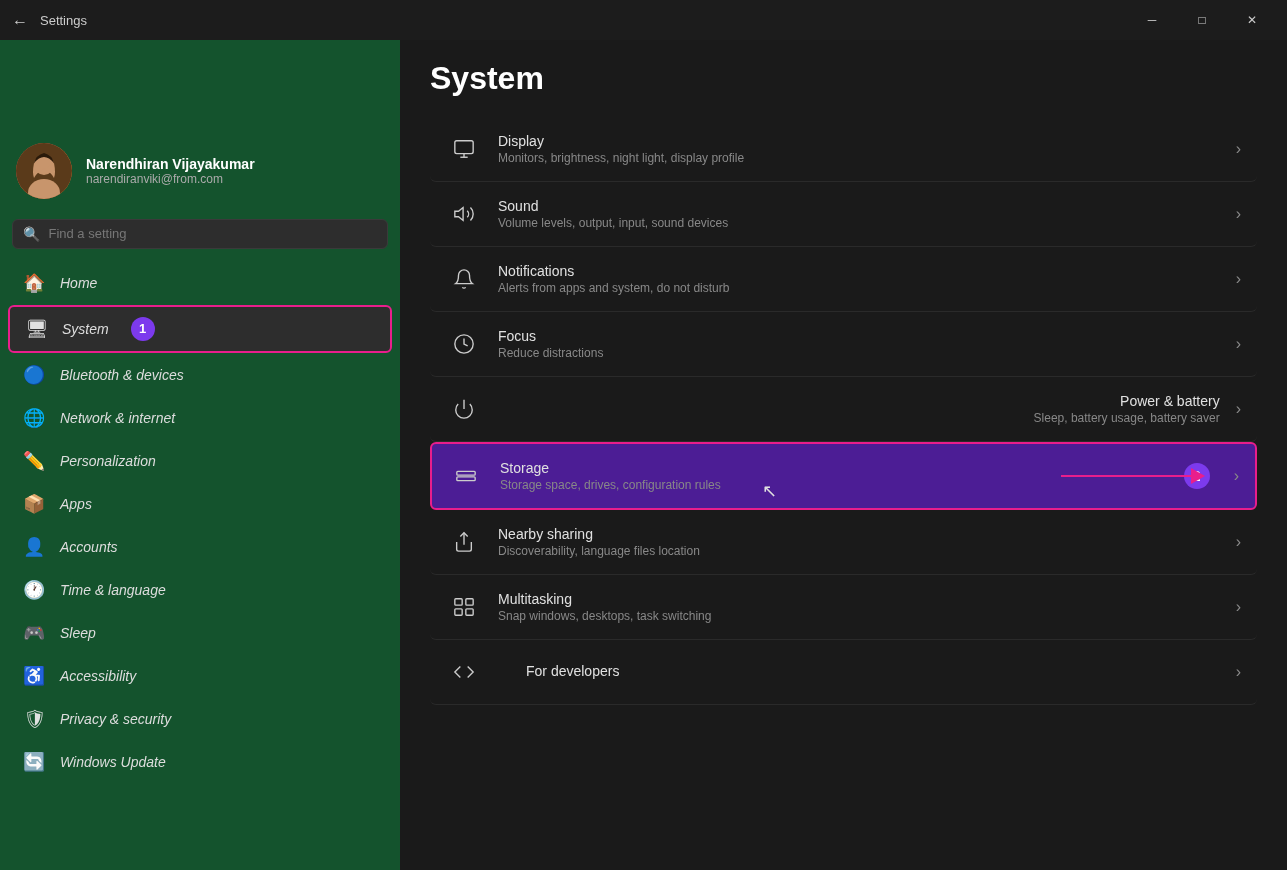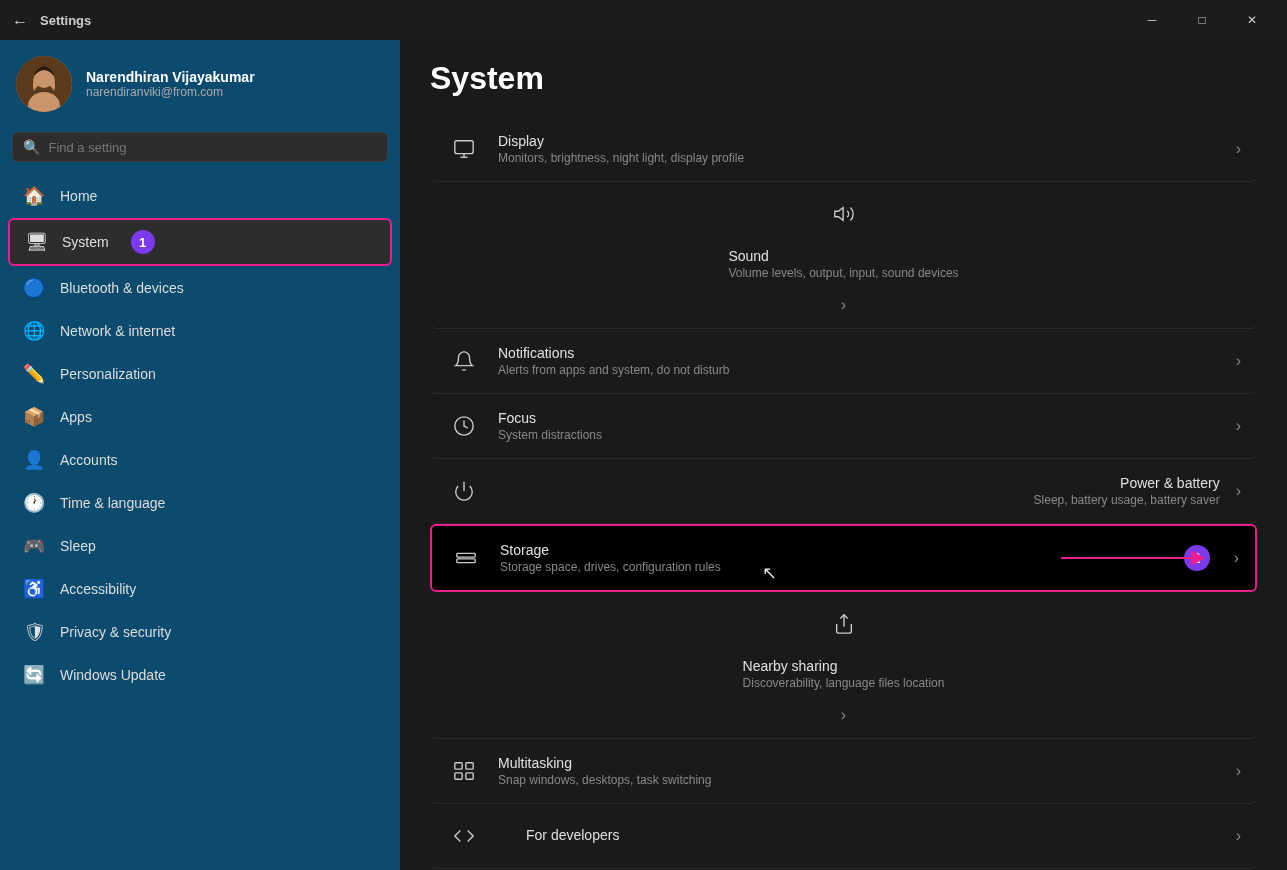--- a/index.html
+++ b/index.html
@@ -25,21 +25,20 @@
       flex-shrink: 0;
     }
     .titlebar-back {
       color: #ccc;
       font-size: 16px;
       cursor: pointer;
     }
     .titlebar-title {
       font-size: 13px;
       color: #ccc;
-      font-weight: bold;
     }
     .titlebar-controls {
       margin-left: auto;
       display: flex;
       gap: 4px;
     }
     .titlebar-btn {
       width: 46px;
       height: 32px;
       display: flex;
@@ -54,25 +53,26 @@
     
     .main-layout {
       display: flex;
       flex: 1;
       overflow: hidden;
     }
 
     
     .sidebar {
       width: 400px;
-      background: #0c4a6e;
+      background: #14532d;
       display: flex;
       flex-direction: column;
       overflow-y: auto;
       flex-shrink: 0;
+      justify-content: center;
     }
 
     .sidebar-profile {
       display: flex;
       align-items: center;
       padding: 16px 16px 20px 16px;
       gap: 14px;
     }
     .avatar {
       width: 56px;
@@ -136,21 +136,21 @@
     }
     .sidebar-item-icon {
       width: 22px;
       height: 22px;
       display: flex;
       align-items: center;
       justify-content: center;
       font-size: 18px;
       flex-shrink: 0;
     }
-    .sidebar-item-label { font-size: 14px; color: #ddd; }
+    .sidebar-item-label { font-size: 14px; color: #ddd; font-style: italic; }
     .badge-num {
       width: 24px; height: 24px;
       background: #7c3aed;
       border-radius: 50%;
       display: flex; align-items: center; justify-content: center;
       font-size: 13px; font-weight: bold; color: #fff;
       margin-left: 8px;
     }
 
     
@@ -173,21 +173,21 @@
       padding: 14px 16px;
       border-bottom: 1px solid #2a2a2a;
       cursor: pointer;
       border-radius: 6px;
       gap: 16px;
       position: relative;
     }
     .setting-item.highlighted {
       border: 2px solid #e91e8c;
       border-radius: 6px;
-      background: #000000;
+      background: #4c1d95;
     }
     .setting-icon {
       width: 36px; height: 36px;
       display: flex; align-items: center; justify-content: center;
       font-size: 20px;
       flex-shrink: 0;
       color: #ccc;
     }
     .setting-text { flex: 1; }
     .setting-name { font-size: 14px; color: #e0e0e0; font-weight: 500; }
@@ -327,21 +327,21 @@
               <line x1="8" y1="21" x2="16" y2="21"></line>
               <line x1="12" y1="17" x2="12" y2="21"></line>
             </svg>
           </div>
           <div class="setting-text">
             <div class="setting-name">Display</div>
             <div class="setting-desc">Monitors, brightness, night light, display profile</div>
           </div>
           <span class="setting-chevron">›</span>
         </div>
-        <div class="setting-item" style="position: relative; flex-direction: column;">
+        <div class="setting-item" style="position: relative;">
           <div class="setting-icon">
             <svg width="22" height="22" viewBox="0 0 24 24" fill="none" stroke="#ccc" stroke-width="1.5">
               <polygon points="11,5 6,9 2,9 2,15 6,15 11,19"></polygon>
               <path d="M15.54 8.46a5 5 0 0 1 0 7.07"></path>
               <path d="M19.07 4.93a10 10 0 0 1 0 14.14"></path>
             </svg>
           </div>
           <div class="setting-text">
             <div class="setting-name">Sound</div>
             <div class="setting-desc">Volume levels, output, input, sound devices</div>
@@ -363,21 +363,21 @@
         </div>
         <div class="setting-item" style="position: relative;">
           <div class="setting-icon">
             <svg width="22" height="22" viewBox="0 0 24 24" fill="none" stroke="#ccc" stroke-width="1.5">
               <circle cx="12" cy="12" r="10"></circle>
               <polyline points="12,6 12,12 16,14"></polyline>
             </svg>
           </div>
           <div class="setting-text">
             <div class="setting-name">Focus</div>
-            <div class="setting-desc">System distractions</div>
+            <div class="setting-desc">Reduce distractions</div>
           </div>
           <span class="setting-chevron">›</span>
         </div>
         <div class="setting-item" style="position: relative; text-align: right;">
           <div class="setting-icon">
             <svg width="22" height="22" viewBox="0 0 24 24" fill="none" stroke="#ccc" stroke-width="1.5">
               <path d="M18.36 6.64a9 9 0 1 1-12.73 0"></path>
               <line x1="12" y1="2" x2="12" y2="12"></line>
             </svg>
           </div>
@@ -401,21 +401,21 @@
             <div class="setting-desc">Storage space, drives, configuration rules</div>
           </div>
           <span class="badge-2">2</span>
           <div class="arrow-annotation" style="position: absolute; right: 50px; top: 50%; transform: translateY(-50%); display: flex; align-items: center;">
       <div style="width:130px; height:2px; background:#e91e8c;"></div>
       <div style="width:0;height:0;border-top:8px solid transparent;border-bottom:8px solid transparent;border-right:14px solid #e91e8c;transform:rotate(180deg);"></div>
     </div>
           <span style="position: absolute; left: 330px; top: calc(50% + 4px); font-size: 18px; pointer-events: none;">↖</span>
           <span class="setting-chevron">›</span>
         </div>
-        <div class="setting-item" style="position: relative; flex-direction: column;">
+        <div class="setting-item" style="position: relative;">
           <div class="setting-icon">
             <svg width="22" height="22" viewBox="0 0 24 24" fill="none" stroke="#ccc" stroke-width="1.5">
               <path d="M4 12v8a2 2 0 0 0 2 2h12a2 2 0 0 0 2-2v-8"></path>
               <polyline points="16,6 12,2 8,6"></polyline>
               <line x1="12" y1="2" x2="12" y2="15"></line>
             </svg>
           </div>
           <div class="setting-text">
             <div class="setting-name">Nearby sharing</div>
             <div class="setting-desc">Discoverability, language files location</div>

